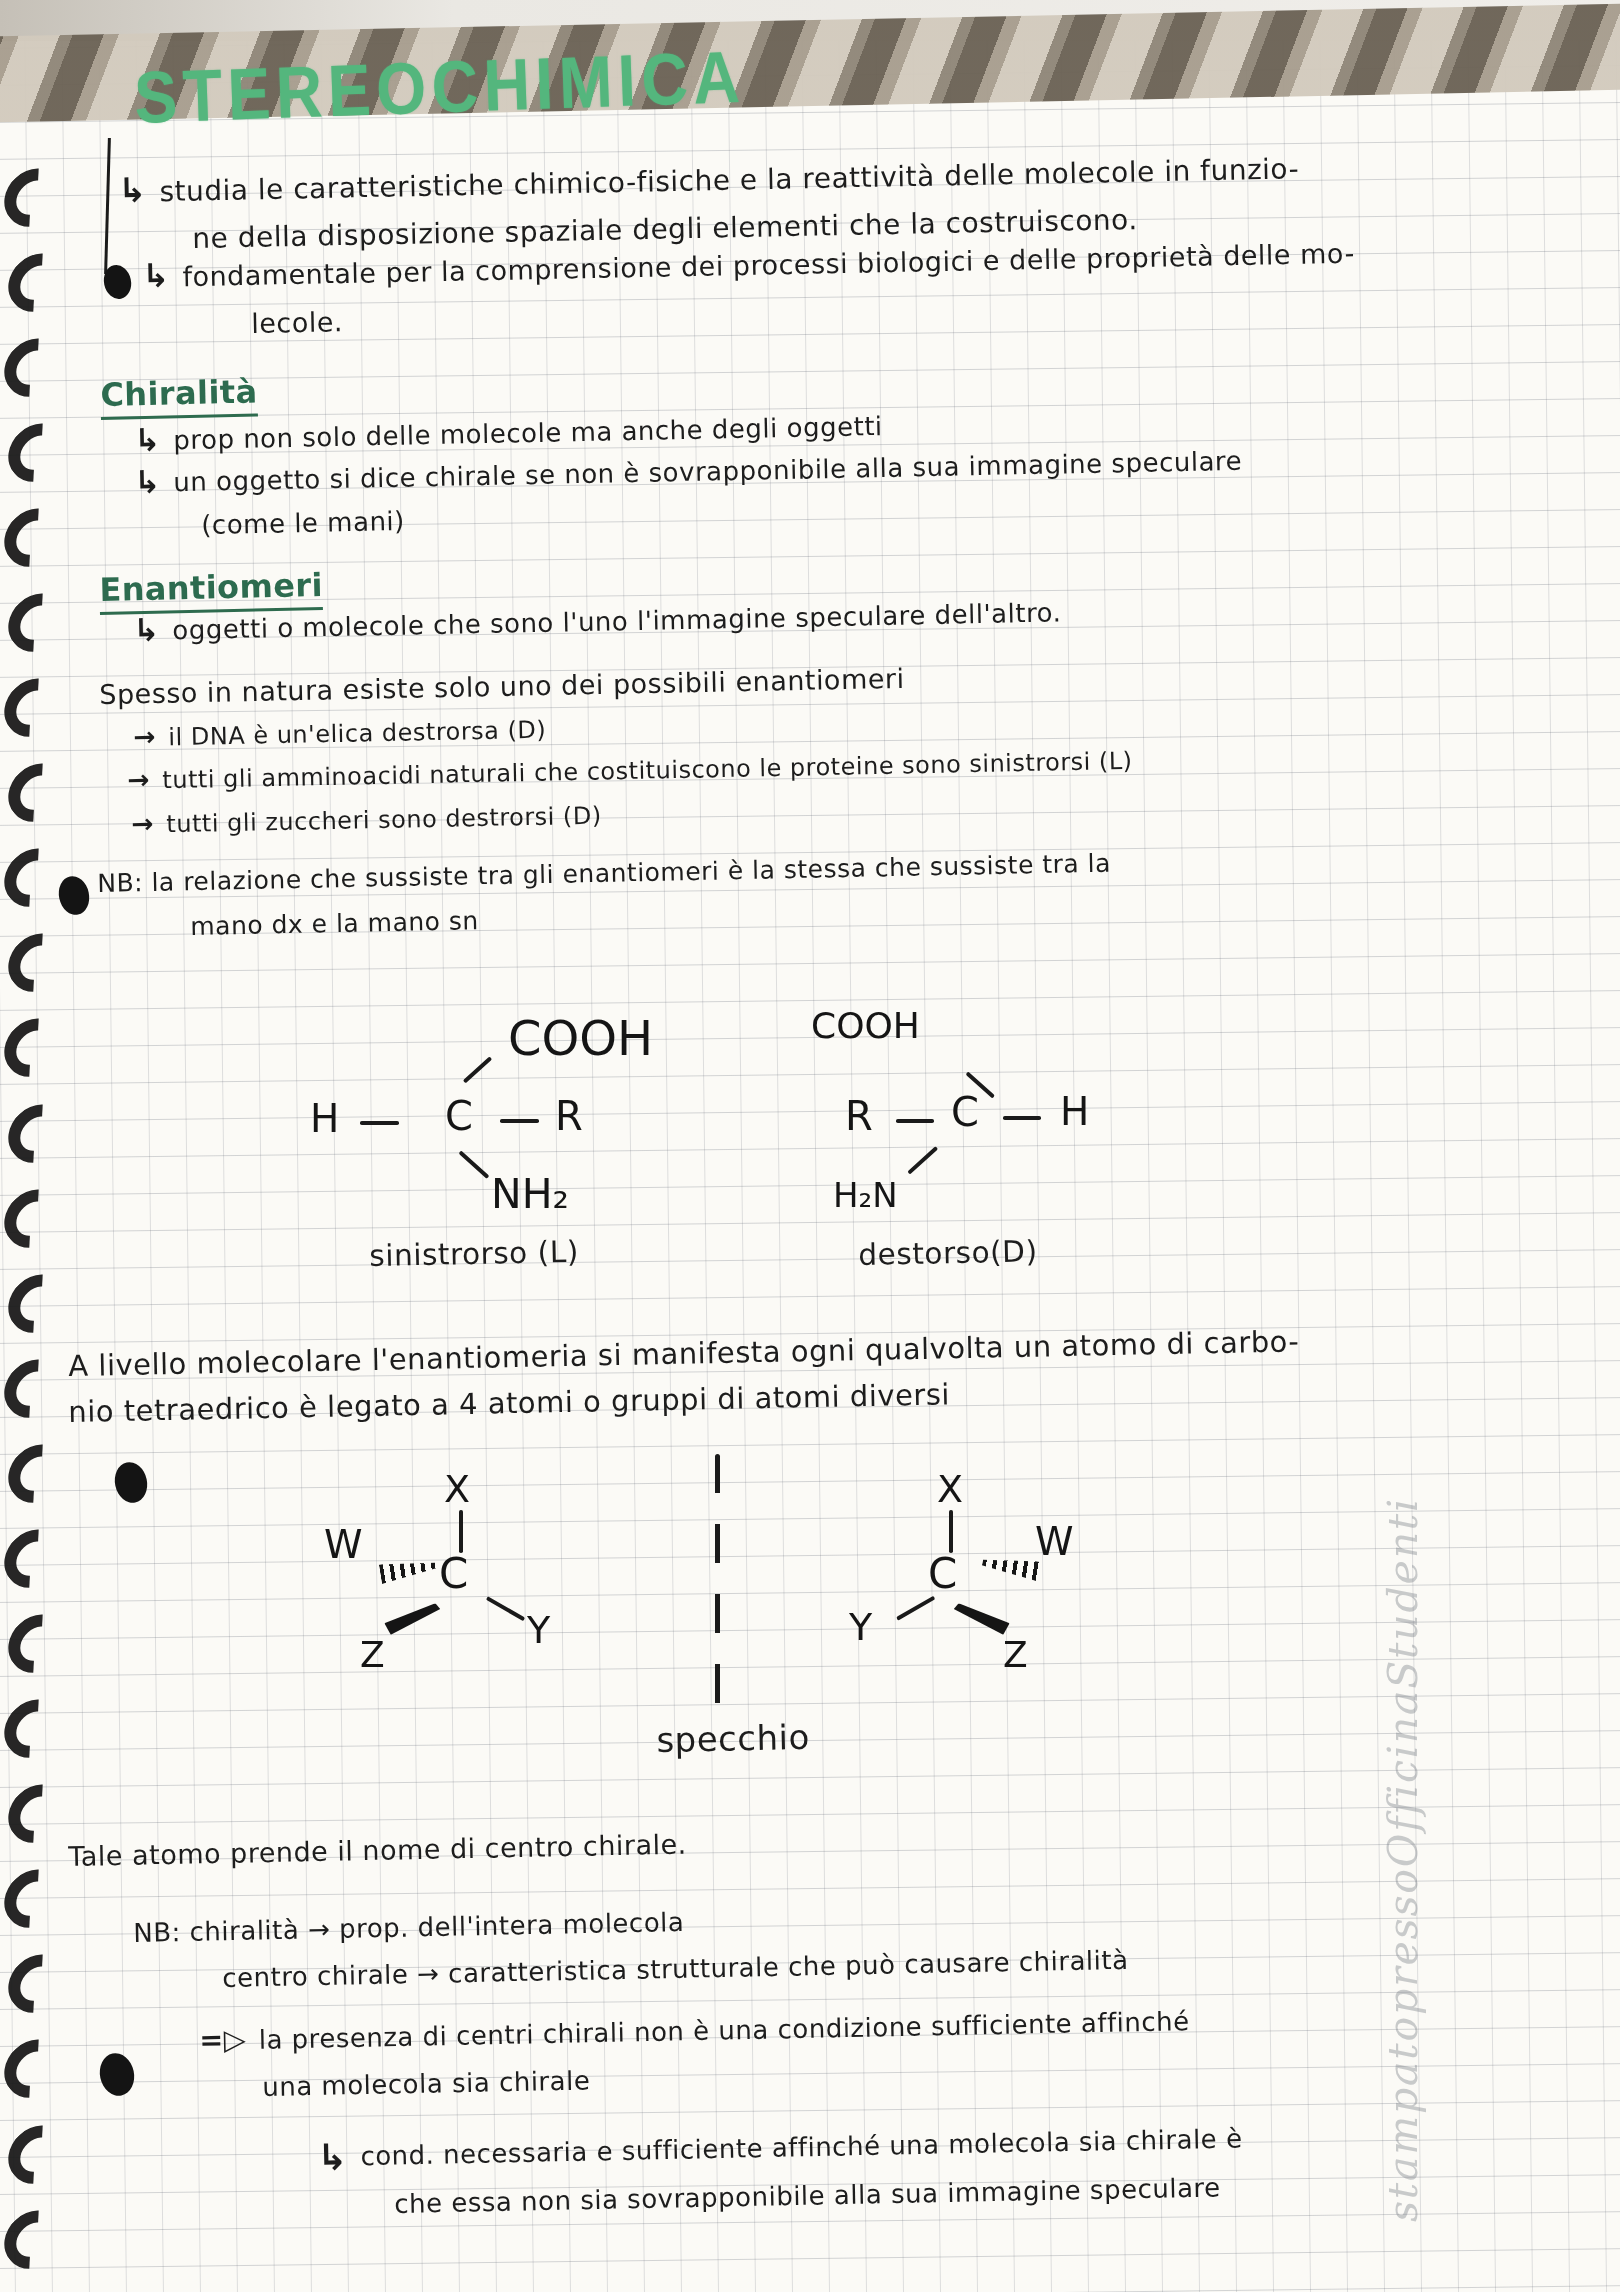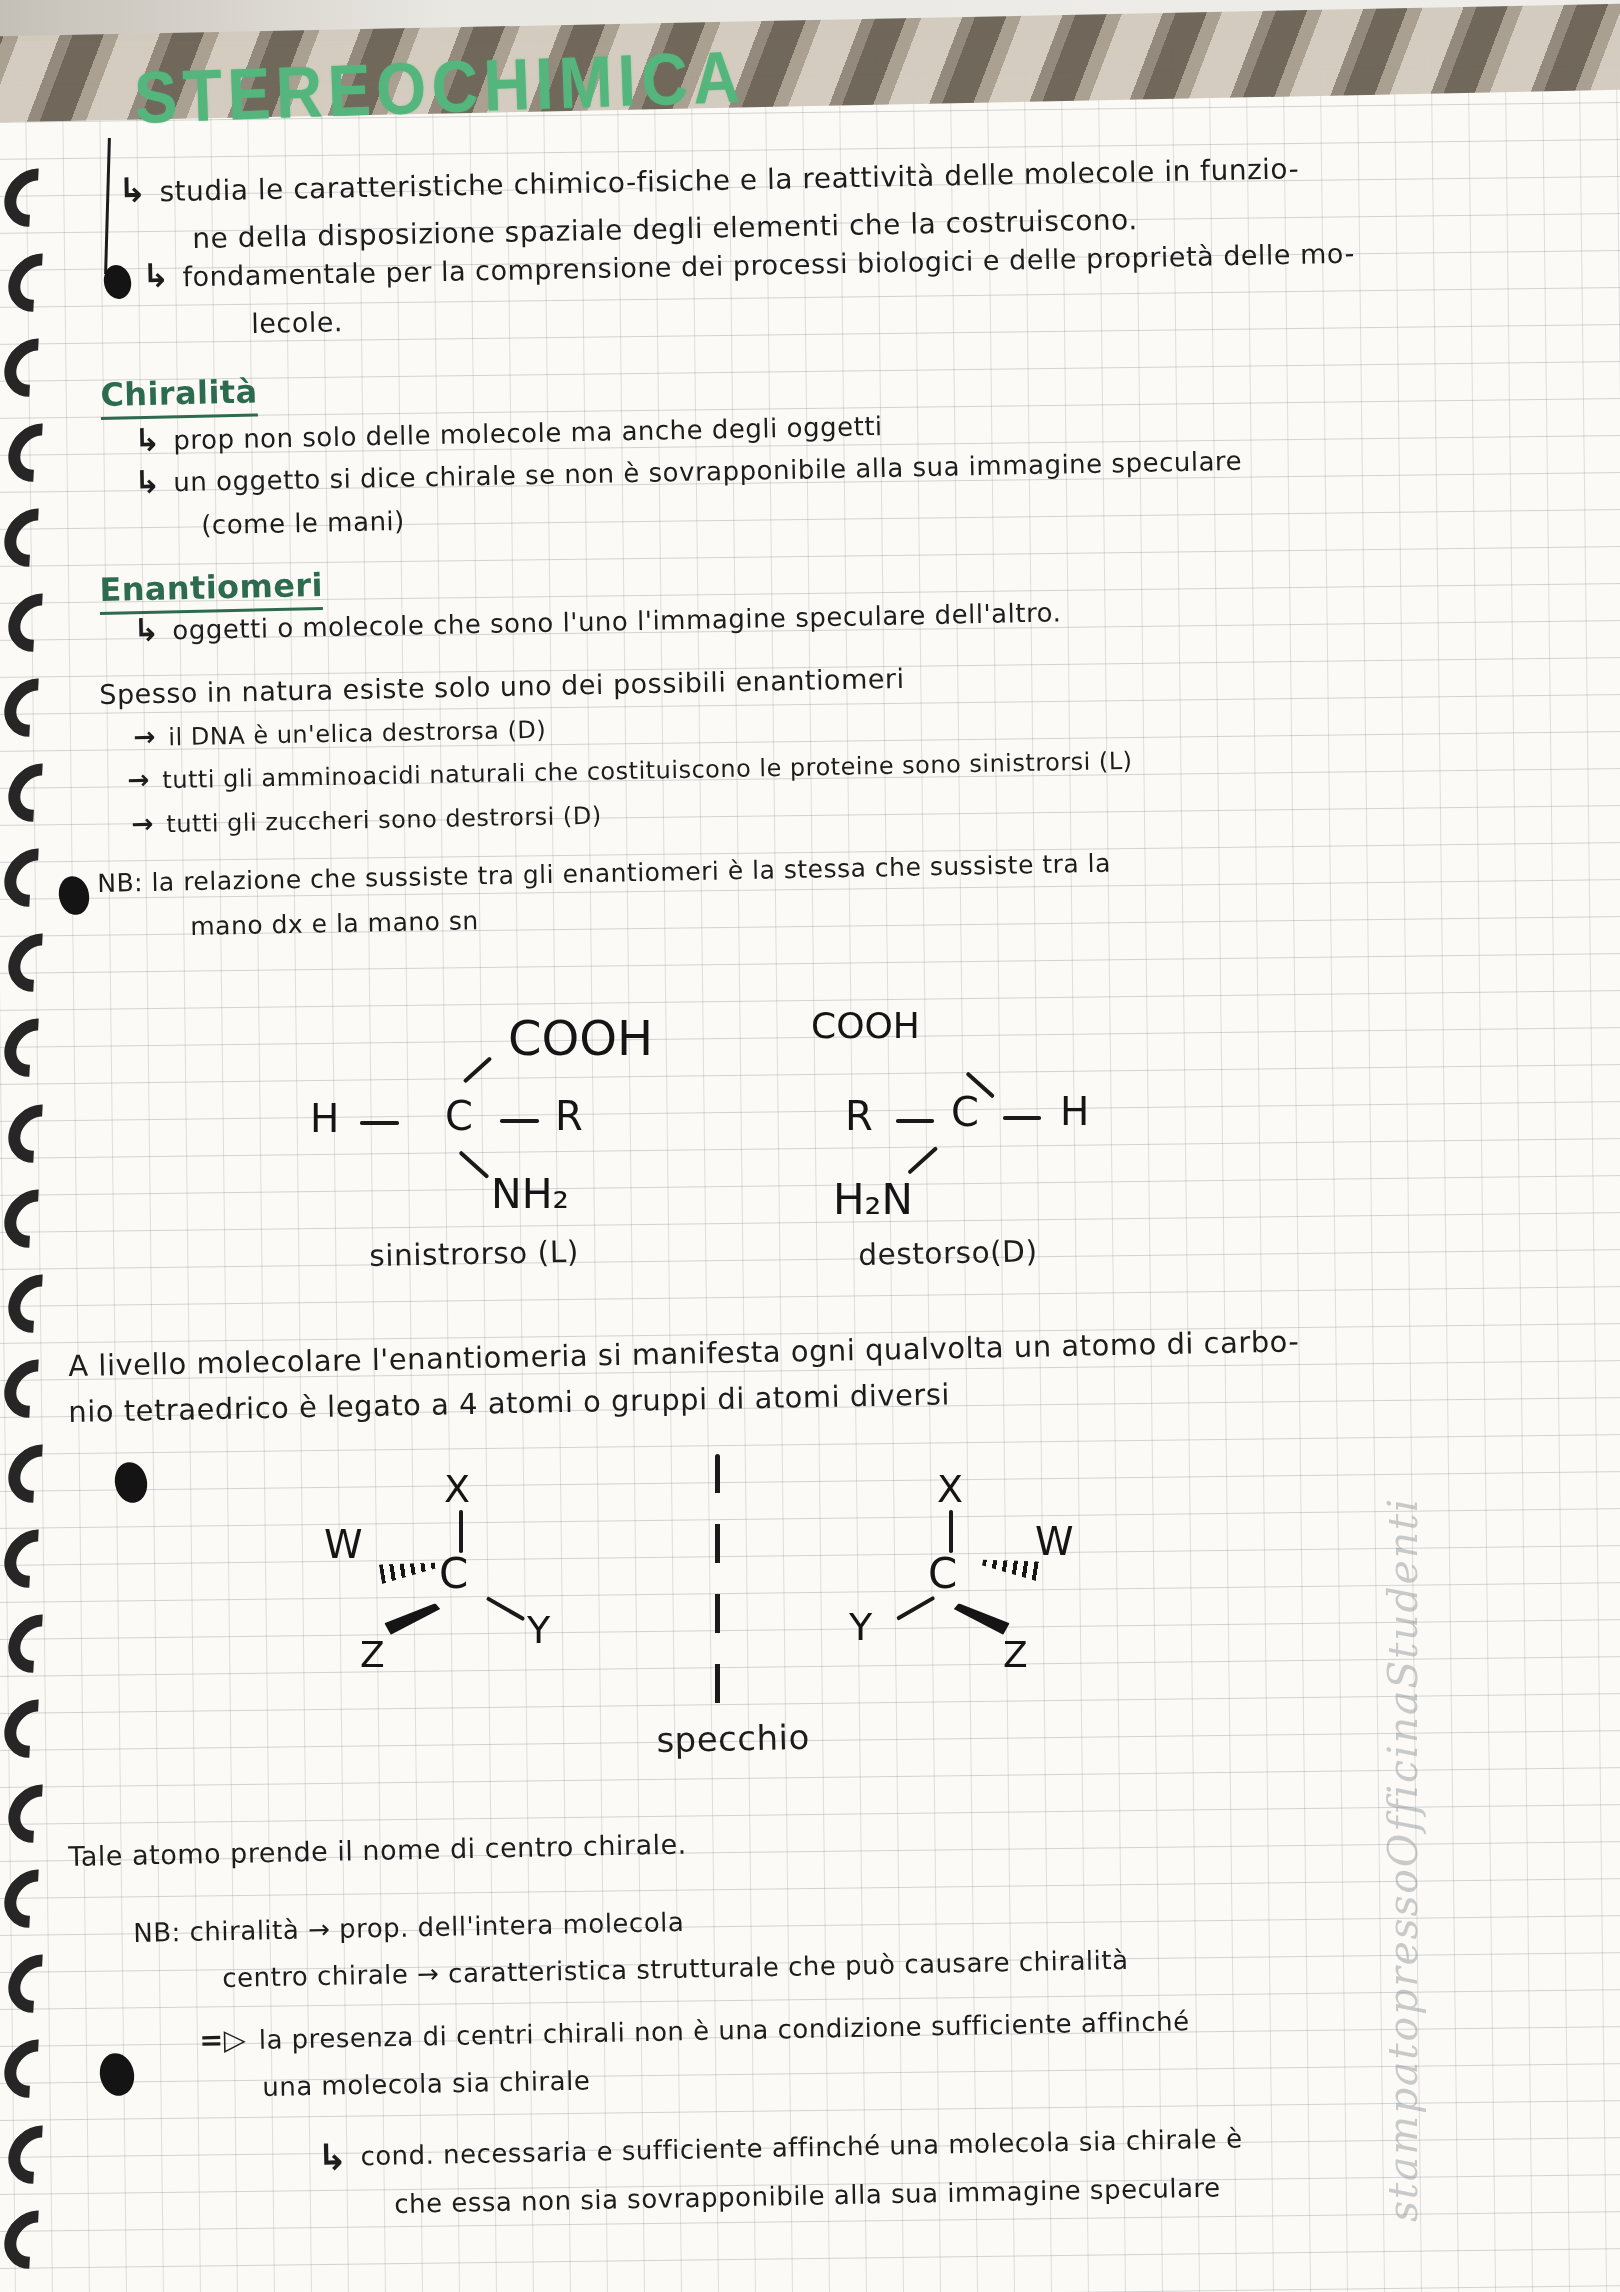--- a/index.html
+++ b/index.html
@@ -176,21 +176,21 @@
   </div>
   <div>
     <span class="atom" style="left:811px;top:1005px;font-size:36px">COOH</span>
     <div class="bond" style="left:967px;top:1071px;width:36px;transform:rotate(42deg)"></div>
     <span class="atom" style="left:845px;top:1093px;font-size:40px">R</span>
     <div class="bond" style="left:896px;top:1119px;width:38px"></div>
     <span class="atom" style="left:951px;top:1089px;font-size:40px">C</span>
     <div class="bond" style="left:1003px;top:1116px;width:38px"></div>
     <span class="atom" style="left:1060px;top:1089px;font-size:39px">H</span>
     <div class="bond" style="left:937px;top:1146px;width:38px;transform:rotate(138deg)"></div>
-    <span class="atom" style="left:833px;top:1175px;font-size:42px">H₂N</span>
+    <span class="atom" style="left:833px;top:1175px;font-size:34px">H₂N</span>
     <div class="line" style="left:858px;top:1238px;font-size:29.6px">
       <span>destorso(D)</span>
     </div>
   </div>
 
   <div class="line" style="left:68px;top:1349px;font-size:29px">
     <span>A livello molecolare l'enantiomeria si manifesta ogni qualvolta un atomo di carbo-</span>
   </div>
   <div class="line" style="left:68px;top:1395px;font-size:29px">
     <span>nio tetraedrico è legato a 4 atomi o gruppi di atomi diversi</span>

